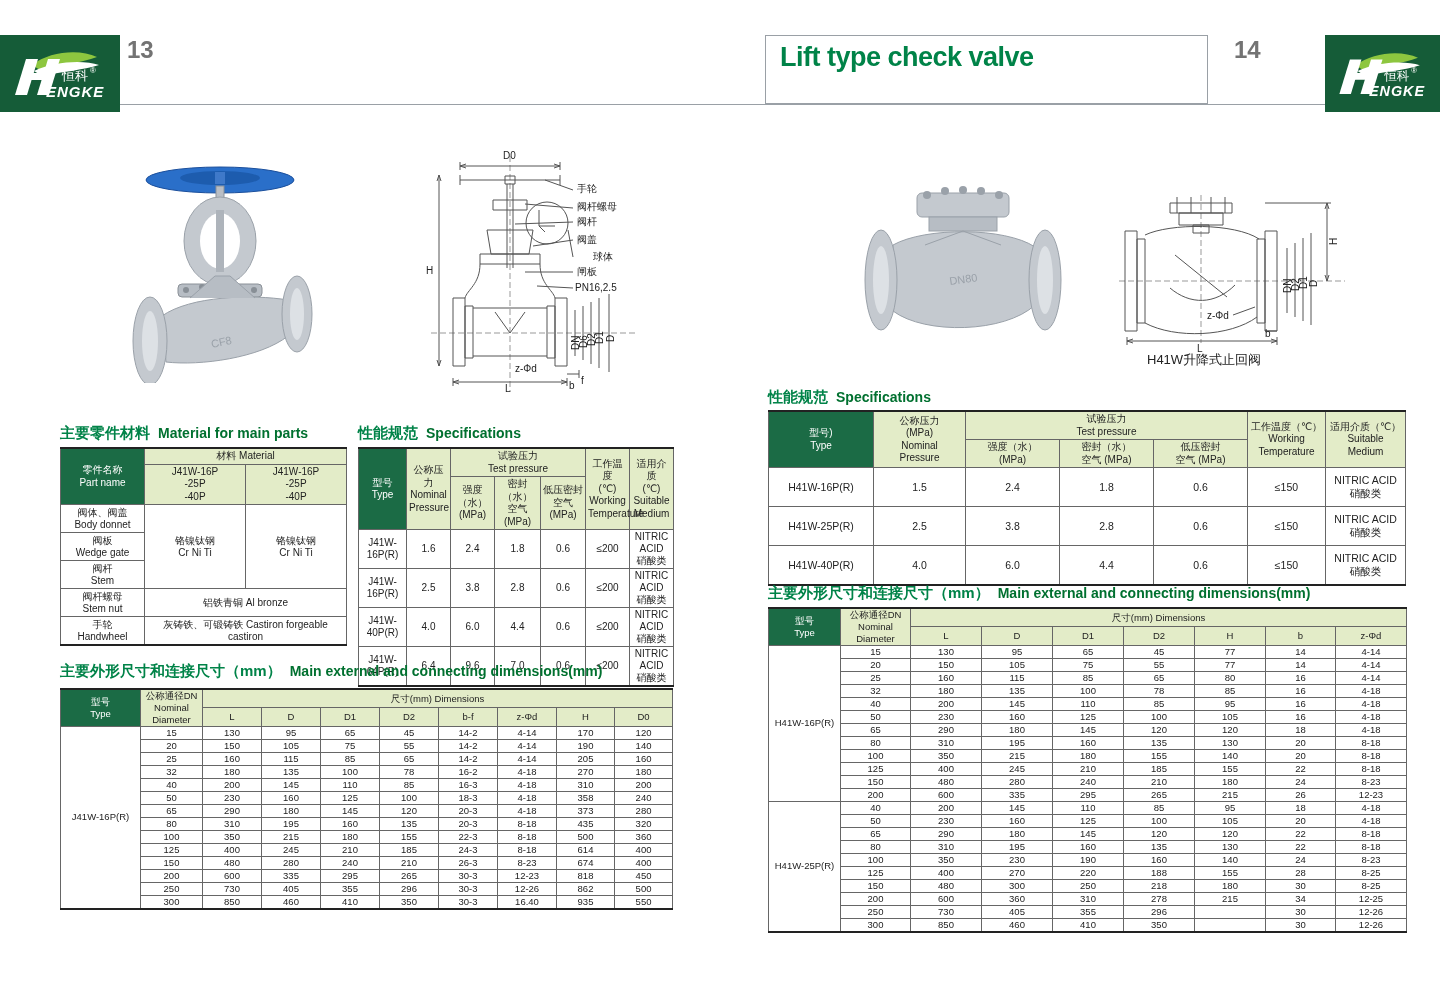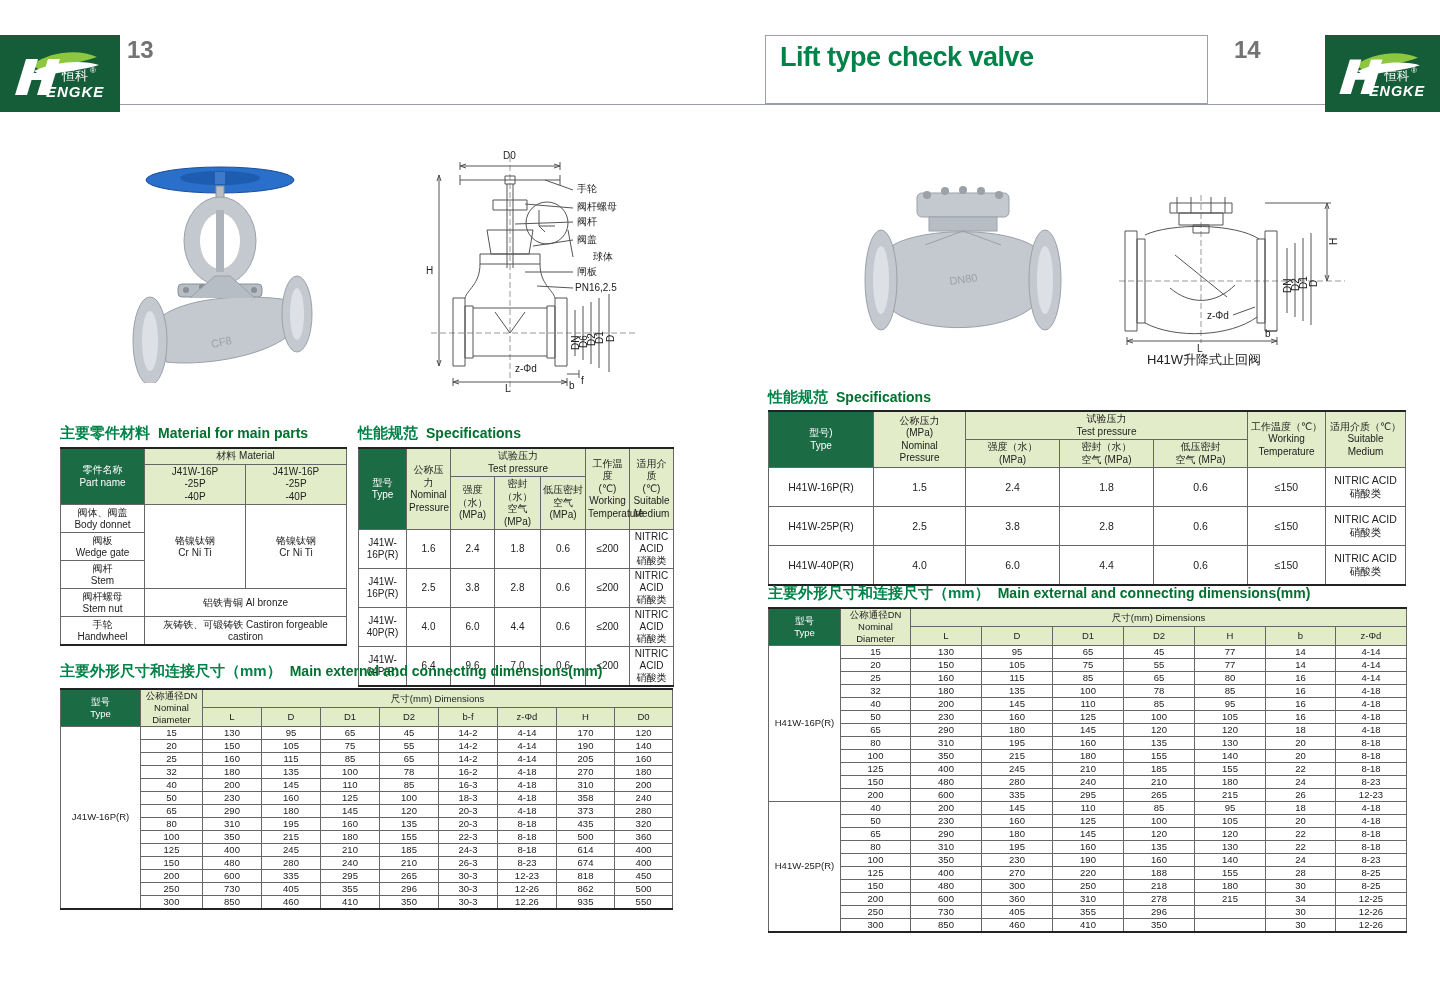--- a/index.html
+++ b/index.html
@@ -517,21 +517,21 @@
           <td>862</td>
           <td>500</td>
         </tr>
         <tr>
           <td>300</td>
           <td>850</td>
           <td>460</td>
           <td>410</td>
           <td>350</td>
           <td>30-3</td>
-          <td>12.26</td>
+          <td>16.40</td>
           <td>935</td>
           <td>550</td>
         </tr>
       </tbody>
   </table>
 
   <div class="sec-title" style="left:768px;top:388px;">
     <span>性能规范</span><span class="en">Specifications</span>
   </div>
   <table class="specR" style="left:768px;top:410px;width:637px;">

